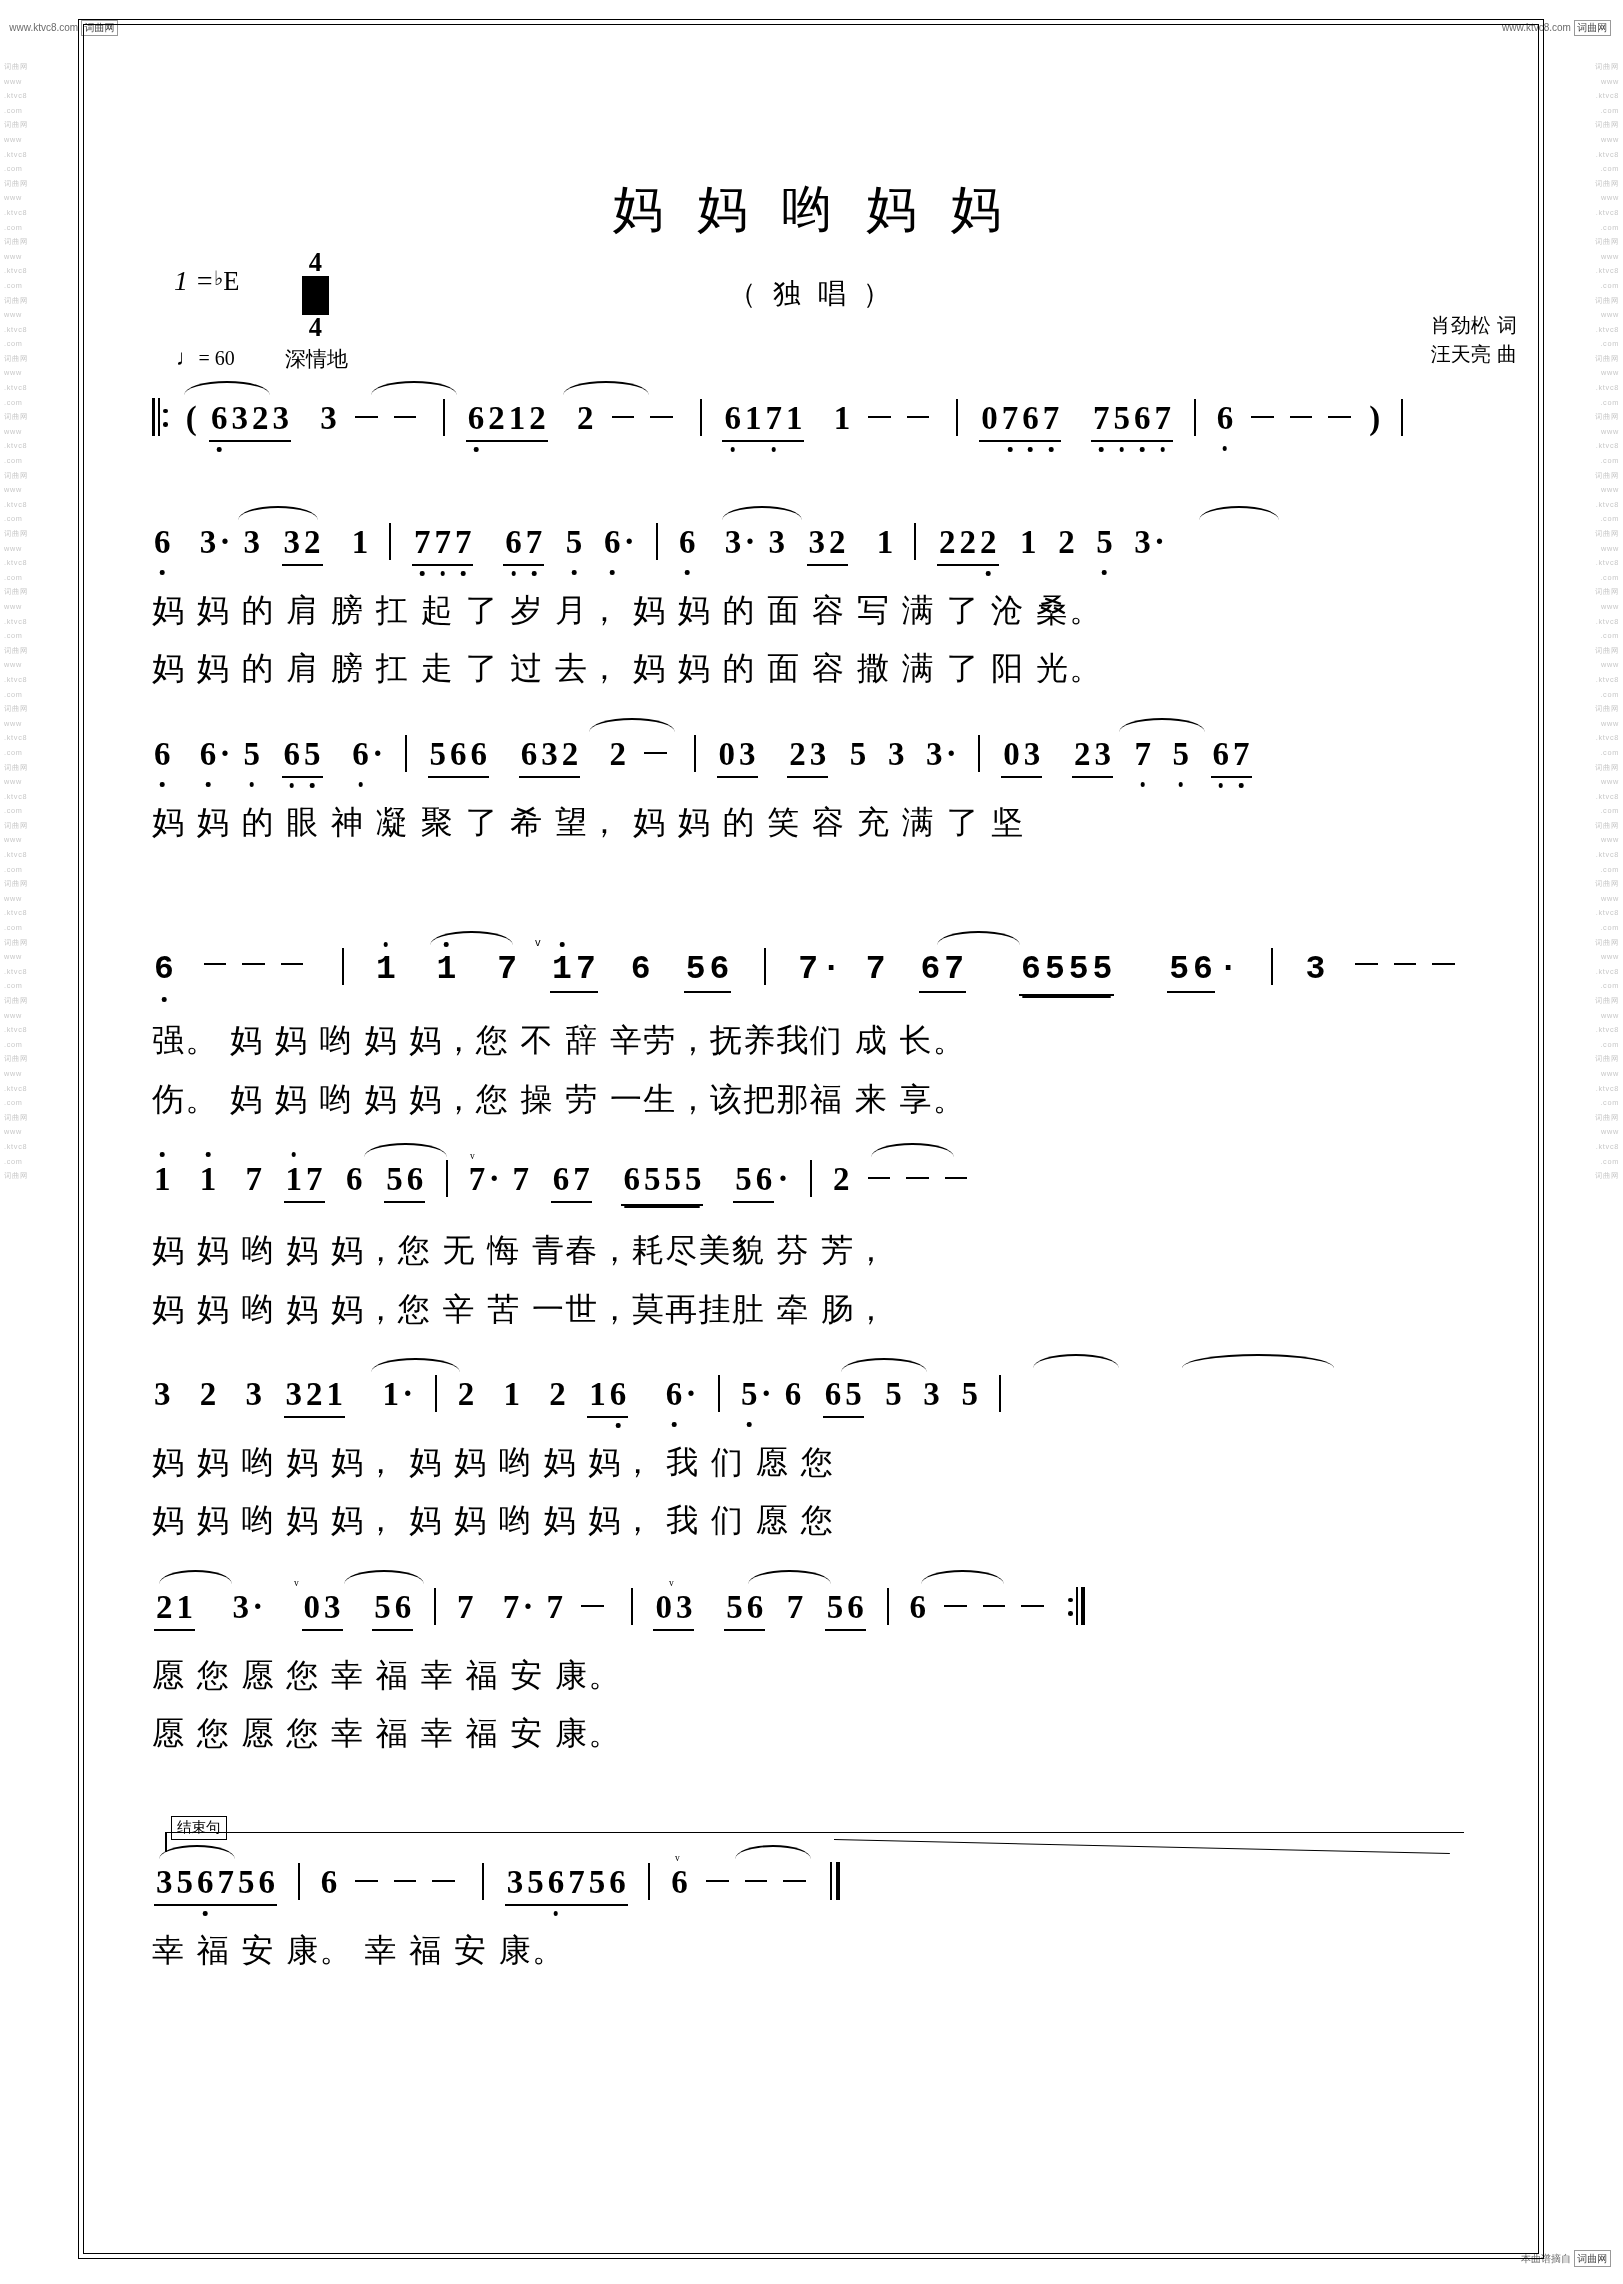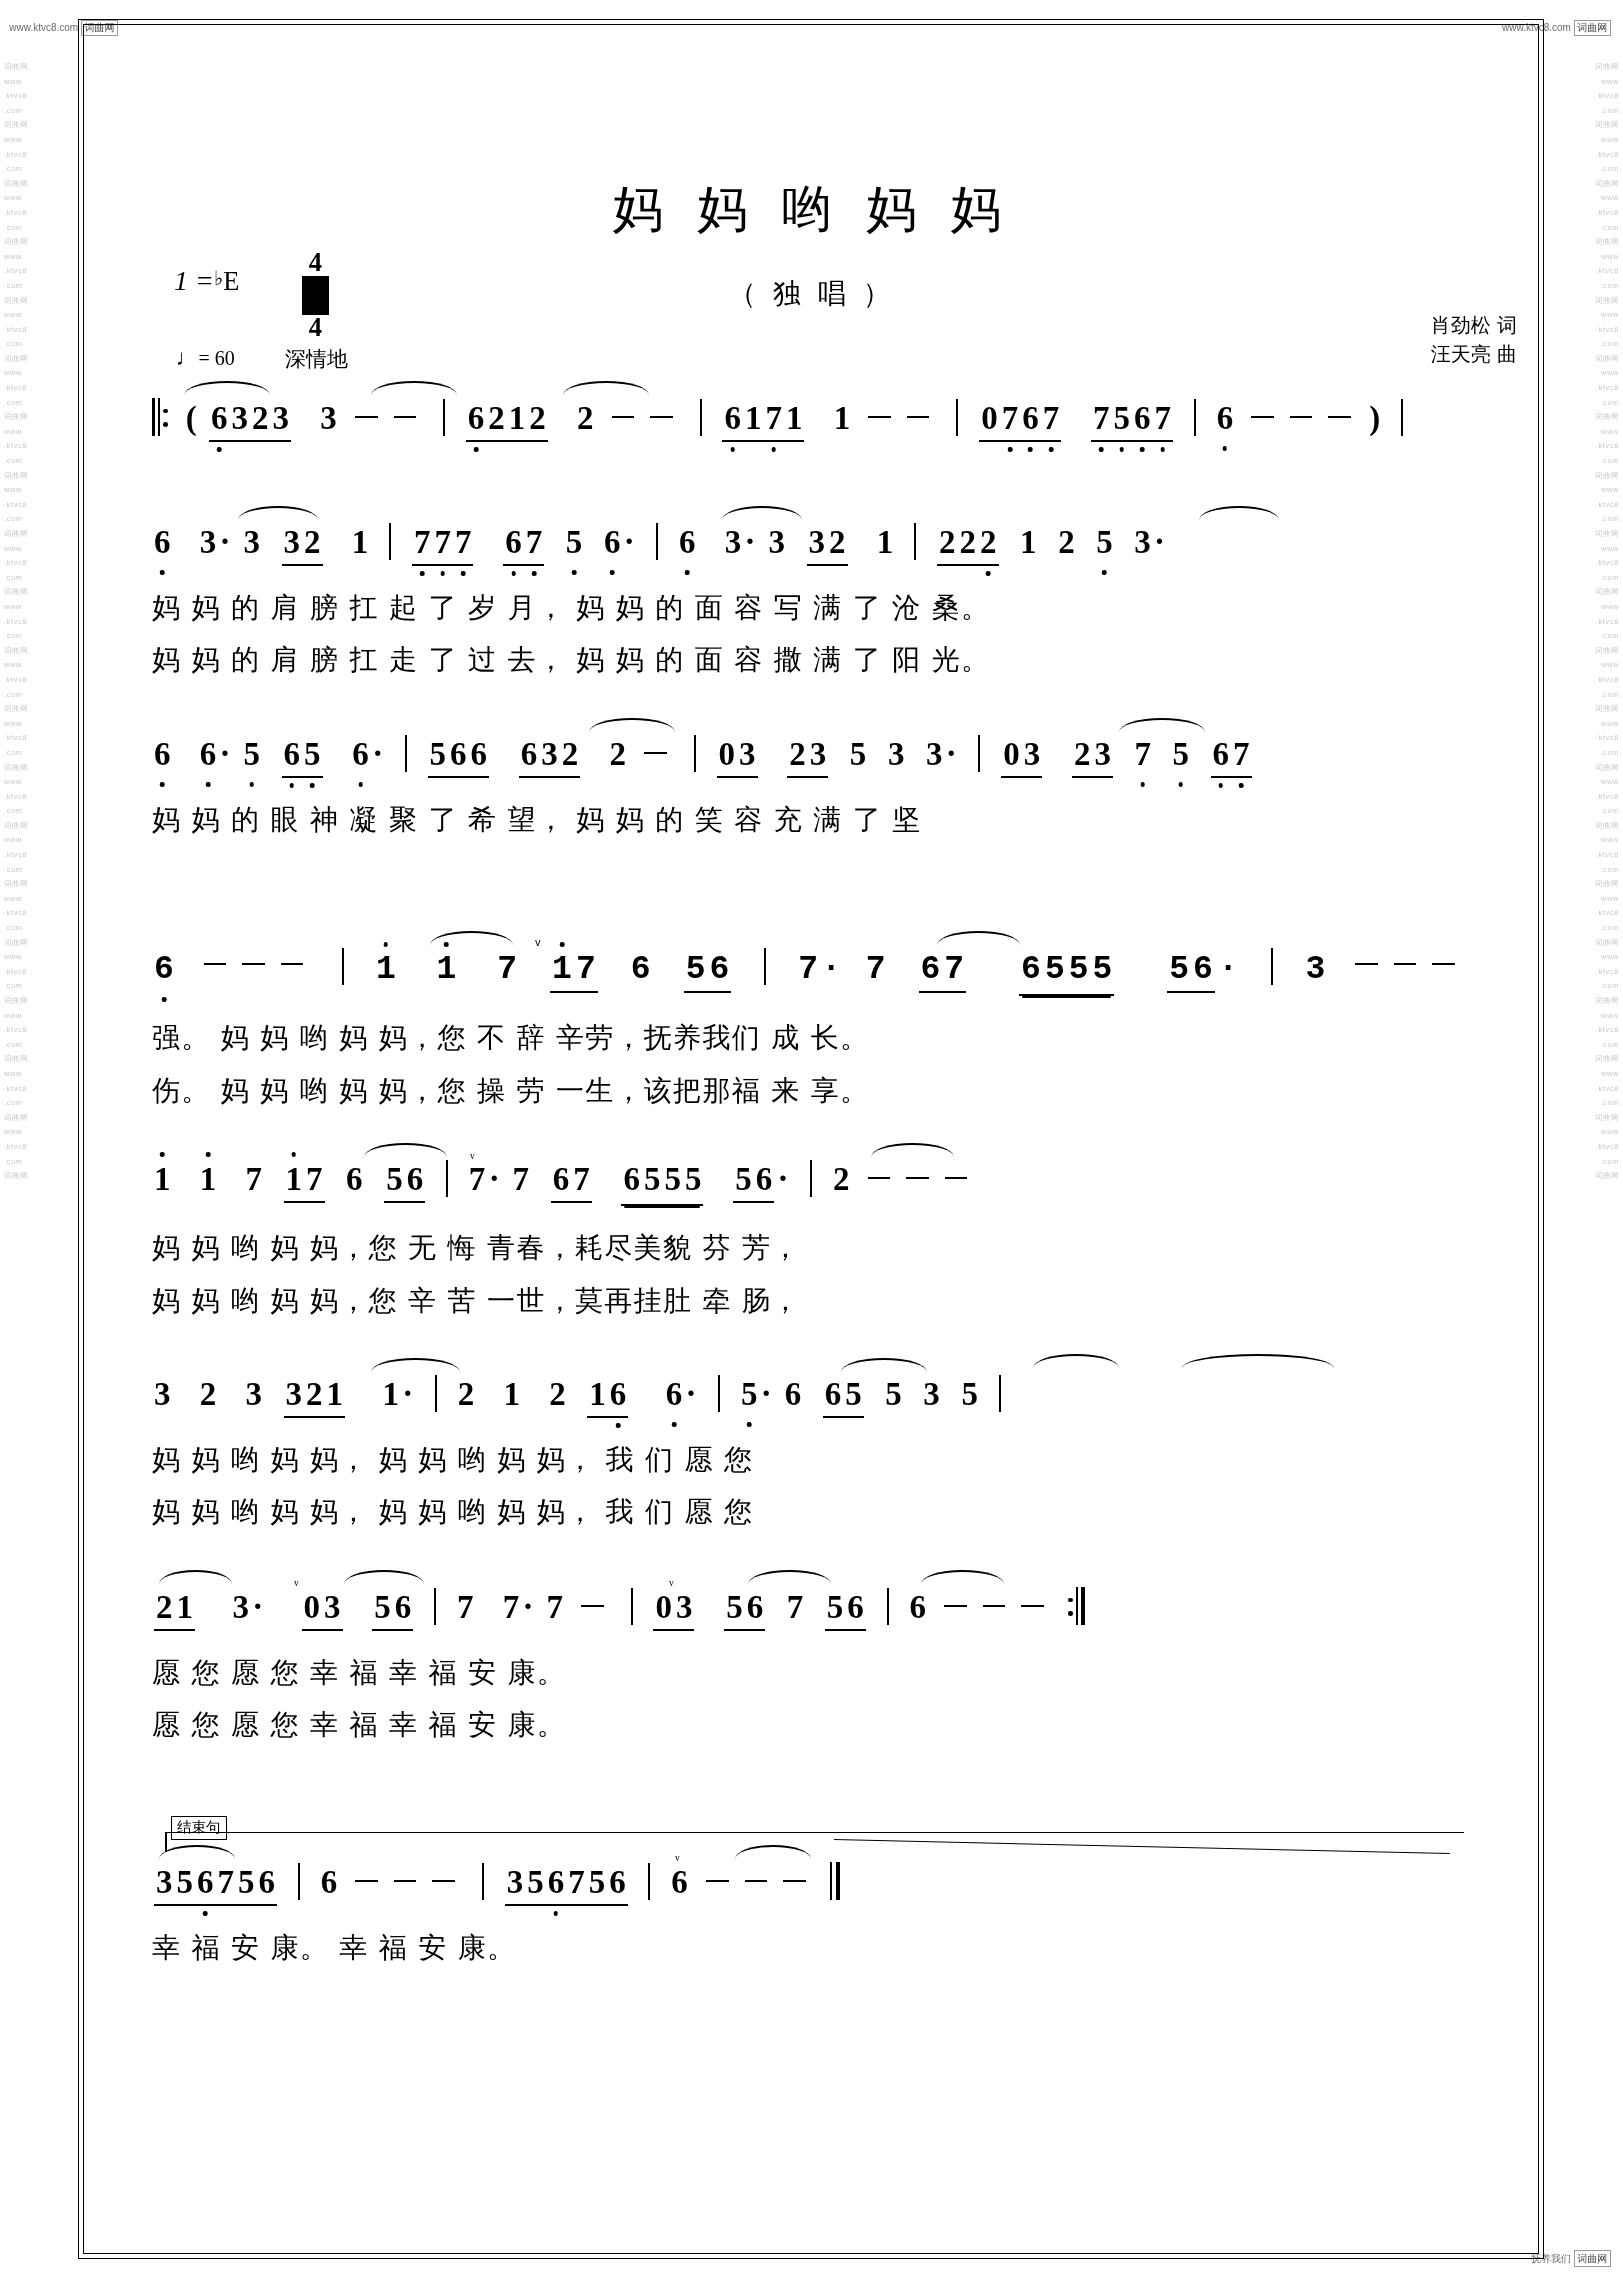--- a/index.html
+++ b/index.html
@@ -112,21 +112,21 @@
   .vmark{position:absolute;font-size:16px;font-weight:normal;}
   .repeat-start{display:inline-block;position:relative;width:17px;height:38px;vertical-align:-6.6px;margin-right:6.6px;}
   .repeat-start i{position:absolute;background:#000;}
   .repeat-end{display:inline-block;position:relative;width:17px;height:38px;vertical-align:-6.6px;margin-left:8px;}
   .repeat-end i{position:absolute;background:#000;}
   .finebars{display:inline-block;position:relative;width:14.6px;height:38px;vertical-align:-6.6px;margin-left:8px;}
   .finebars i{position:absolute;background:#000;top:0;height:38px;}
 
   .lyrics{
     font-family:"DejaVu Sans","Liberation Sans",sans-serif;
-    font-size:28px;white-space:nowrap;
+    font-size:32px;white-space:nowrap;
   }
 
   .endbox{
     position:absolute;
     font-size:14.6px;border:0.7px solid #000;padding:1.3px 5.3px;
     font-family:"DejaVu Sans","Liberation Sans",sans-serif;
   }
   .longline{position:absolute;background:#000;height:1.3px;}
 </style>
 </head>
@@ -134,21 +134,21 @@
 
 <div class="sheet">
 
   <div class="wm-top-left">
     <span>www.ktvc8.com</span><span class="wm-badge">词曲网</span>
   </div>
   <div class="wm-top-right">
     <span>www.ktvc8.com</span><span class="wm-badge">词曲网</span>
   </div>
   <div class="wm-bot-right">
-    <span>抚养我们</span><span class="wm-badge">词曲网</span>
+    <span>本曲谱摘自</span><span class="wm-badge">词曲网</span>
   </div>
 
   <div class="wm-left-rail">
     词曲网<br>www<br>.ktvc8<br>.com<br>词曲网<br>www<br>.ktvc8<br>.com<br>词曲网<br>www<br>.ktvc8<br>.com<br>词曲网<br>www<br>.ktvc8<br>.com<br>词曲网<br>www<br>.ktvc8<br>.com<br>词曲网<br>www<br>.ktvc8<br>.com<br>词曲网<br>www<br>.ktvc8<br>.com<br>词曲网<br>www<br>.ktvc8<br>.com<br>词曲网<br>www<br>.ktvc8<br>.com<br>词曲网<br>www<br>.ktvc8<br>.com<br>词曲网<br>www<br>.ktvc8<br>.com<br>词曲网<br>www<br>.ktvc8<br>.com<br>词曲网<br>www<br>.ktvc8<br>.com<br>词曲网<br>www<br>.ktvc8<br>.com<br>词曲网<br>www<br>.ktvc8<br>.com<br>词曲网<br>www<br>.ktvc8<br>.com<br>词曲网<br>www<br>.ktvc8<br>.com<br>词曲网<br>www<br>.ktvc8<br>.com<br>词曲网<br>www<br>.ktvc8<br>.com<br>词曲网
   </div>
   <div class="wm-right-rail">
     词曲网<br>www<br>.ktvc8<br>.com<br>词曲网<br>www<br>.ktvc8<br>.com<br>词曲网<br>www<br>.ktvc8<br>.com<br>词曲网<br>www<br>.ktvc8<br>.com<br>词曲网<br>www<br>.ktvc8<br>.com<br>词曲网<br>www<br>.ktvc8<br>.com<br>词曲网<br>www<br>.ktvc8<br>.com<br>词曲网<br>www<br>.ktvc8<br>.com<br>词曲网<br>www<br>.ktvc8<br>.com<br>词曲网<br>www<br>.ktvc8<br>.com<br>词曲网<br>www<br>.ktvc8<br>.com<br>词曲网<br>www<br>.ktvc8<br>.com<br>词曲网<br>www<br>.ktvc8<br>.com<br>词曲网<br>www<br>.ktvc8<br>.com<br>词曲网<br>www<br>.ktvc8<br>.com<br>词曲网<br>www<br>.ktvc8<br>.com<br>词曲网<br>www<br>.ktvc8<br>.com<br>词曲网<br>www<br>.ktvc8<br>.com<br>词曲网<br>www<br>.ktvc8<br>.com<br>词曲网
   </div>
 
   <div class="frame">

